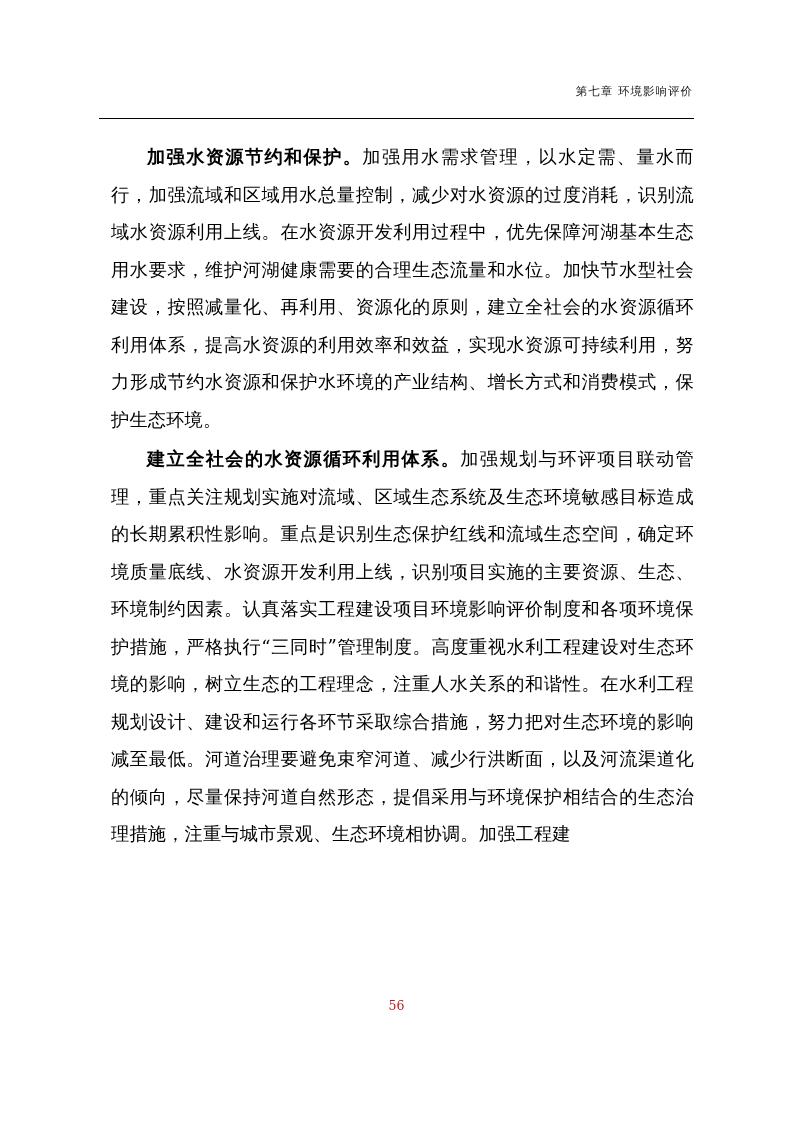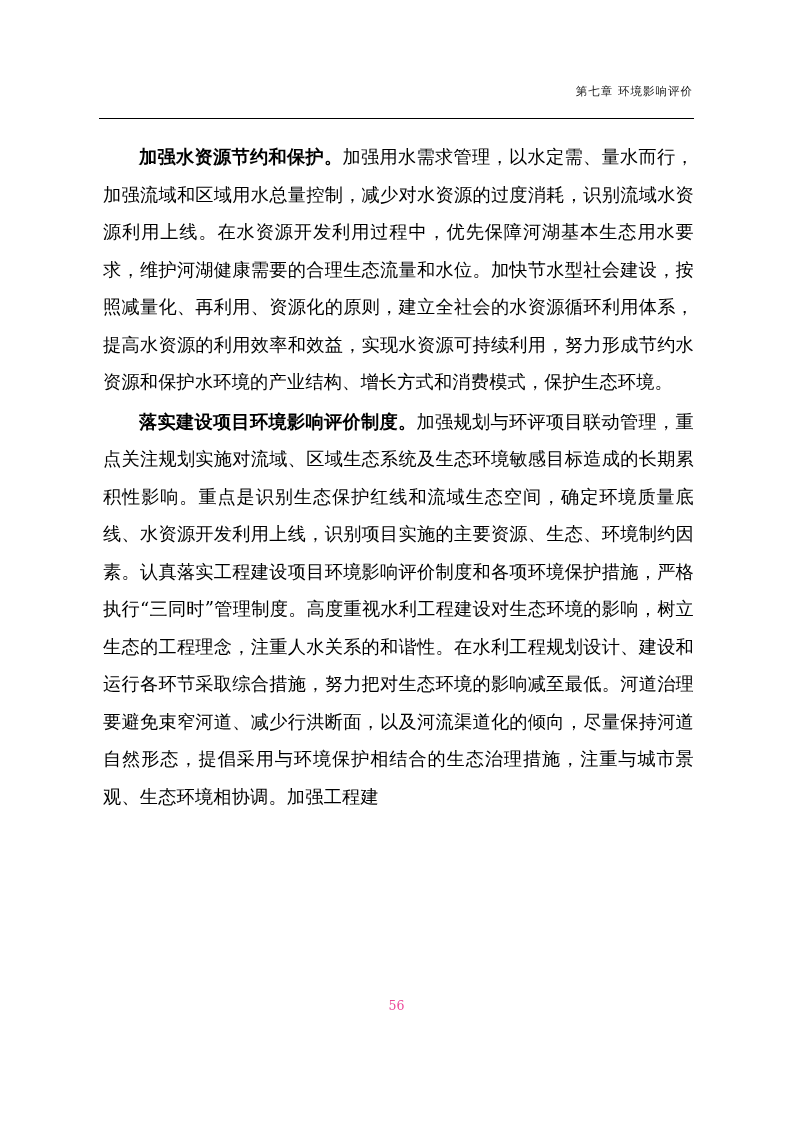--- a/index.html
+++ b/index.html
@@ -49,55 +49,55 @@
   .section-title {
     text-align: center;
     font-size: 19px;
     font-weight: bold;
     font-family: "DejaVu Serif", serif;
     letter-spacing: 2px;
     margin: 0 0 18px 0;
     line-height: 1.5;
   }
   p.body-text {
-    margin: 0 0 2px 4px;
+    margin: 0 0 2px 12px;
     font-size: 18.2px;
     line-height: 37.5px;
     text-align: justify;
     text-justify: inter-ideograph;
     text-indent: 36px;
     letter-spacing: 0.2px;
     font-family: "DejaVu Serif", serif;
   }
   p.body-text .lead {
     font-weight: bold;
   }
   .page-number {
     position: absolute;
     top: 998px;
     left: 0;
     width: 793px;
     text-align: center;
     font-size: 12.5px;
     font-family: "DejaVu Serif", serif;
-    color: #ec4899;
+    color: #b91c1c;
   }
 </style>
 </head>
 <body>
 
 <div class="page">
 
   <div class="header">第七章 环境影响评价</div>
   <div class="header-rule"></div>
 
   <div class="content">
 
 
     <p class="body-text"><span class="lead">加强水资源节约和保护。</span><span>加强用水需求管理，以水定需、量水而行，加强流域和区域用水总量控制，减少对水资源的过度消耗，识别流域水资源利用上线。在水资源开发利用过程中，优先保障河湖基本生态用水要求，维护河湖健康需要的合理生态流量和水位。加快节水型社会建设，按照减量化、再利用、资源化的原则，建立全社会的水资源循环利用体系，提高水资源的利用效率和效益，实现水资源可持续利用，努力形成节约水资源和保护水环境的产业结构、增长方式和消费模式，保护生态环境。</span></p>
 
-    <p class="body-text"><span class="lead">落实建设项目环境影响评价制度。</span><span>加强规划与环评项目联动管理，重点关注规划实施对流域、区域生态系统及生态环境敏感目标造成的长期累积性影响。重点是识别生态保护红线和流域生态空间，确定环境质量底线、水资源开发利用上线，识别项目实施的主要资源、生态、环境制约因素。认真落实工程建设项目环境影响评价制度和各项环境保护措施，严格执行“三同时”管理制度。高度重视水利工程建设对生态环境的影响，树立生态的工程理念，注重人水关系的和谐性。在水利工程规划设计、建设和运行各环节采取综合措施，努力把对生态环境的影响减至最低。河道治理要避免束窄河道、减少行洪断面，以及河流渠道化的倾向，尽量保持河道自然形态，提倡采用与环境保护相结合的生态治理措施，注重与城市景观、生态环境相协调。加强工程建</span></p>
+    <p class="body-text"><span class="lead">建立全社会的水资源循环利用体系。</span><span>加强规划与环评项目联动管理，重点关注规划实施对流域、区域生态系统及生态环境敏感目标造成的长期累积性影响。重点是识别生态保护红线和流域生态空间，确定环境质量底线、水资源开发利用上线，识别项目实施的主要资源、生态、环境制约因素。认真落实工程建设项目环境影响评价制度和各项环境保护措施，严格执行“三同时”管理制度。高度重视水利工程建设对生态环境的影响，树立生态的工程理念，注重人水关系的和谐性。在水利工程规划设计、建设和运行各环节采取综合措施，努力把对生态环境的影响减至最低。河道治理要避免束窄河道、减少行洪断面，以及河流渠道化的倾向，尽量保持河道自然形态，提倡采用与环境保护相结合的生态治理措施，注重与城市景观、生态环境相协调。加强工程建</span></p>
 
   </div>
 
   <div class="page-number">56</div>
 
 </div>
 
 </body></html>

